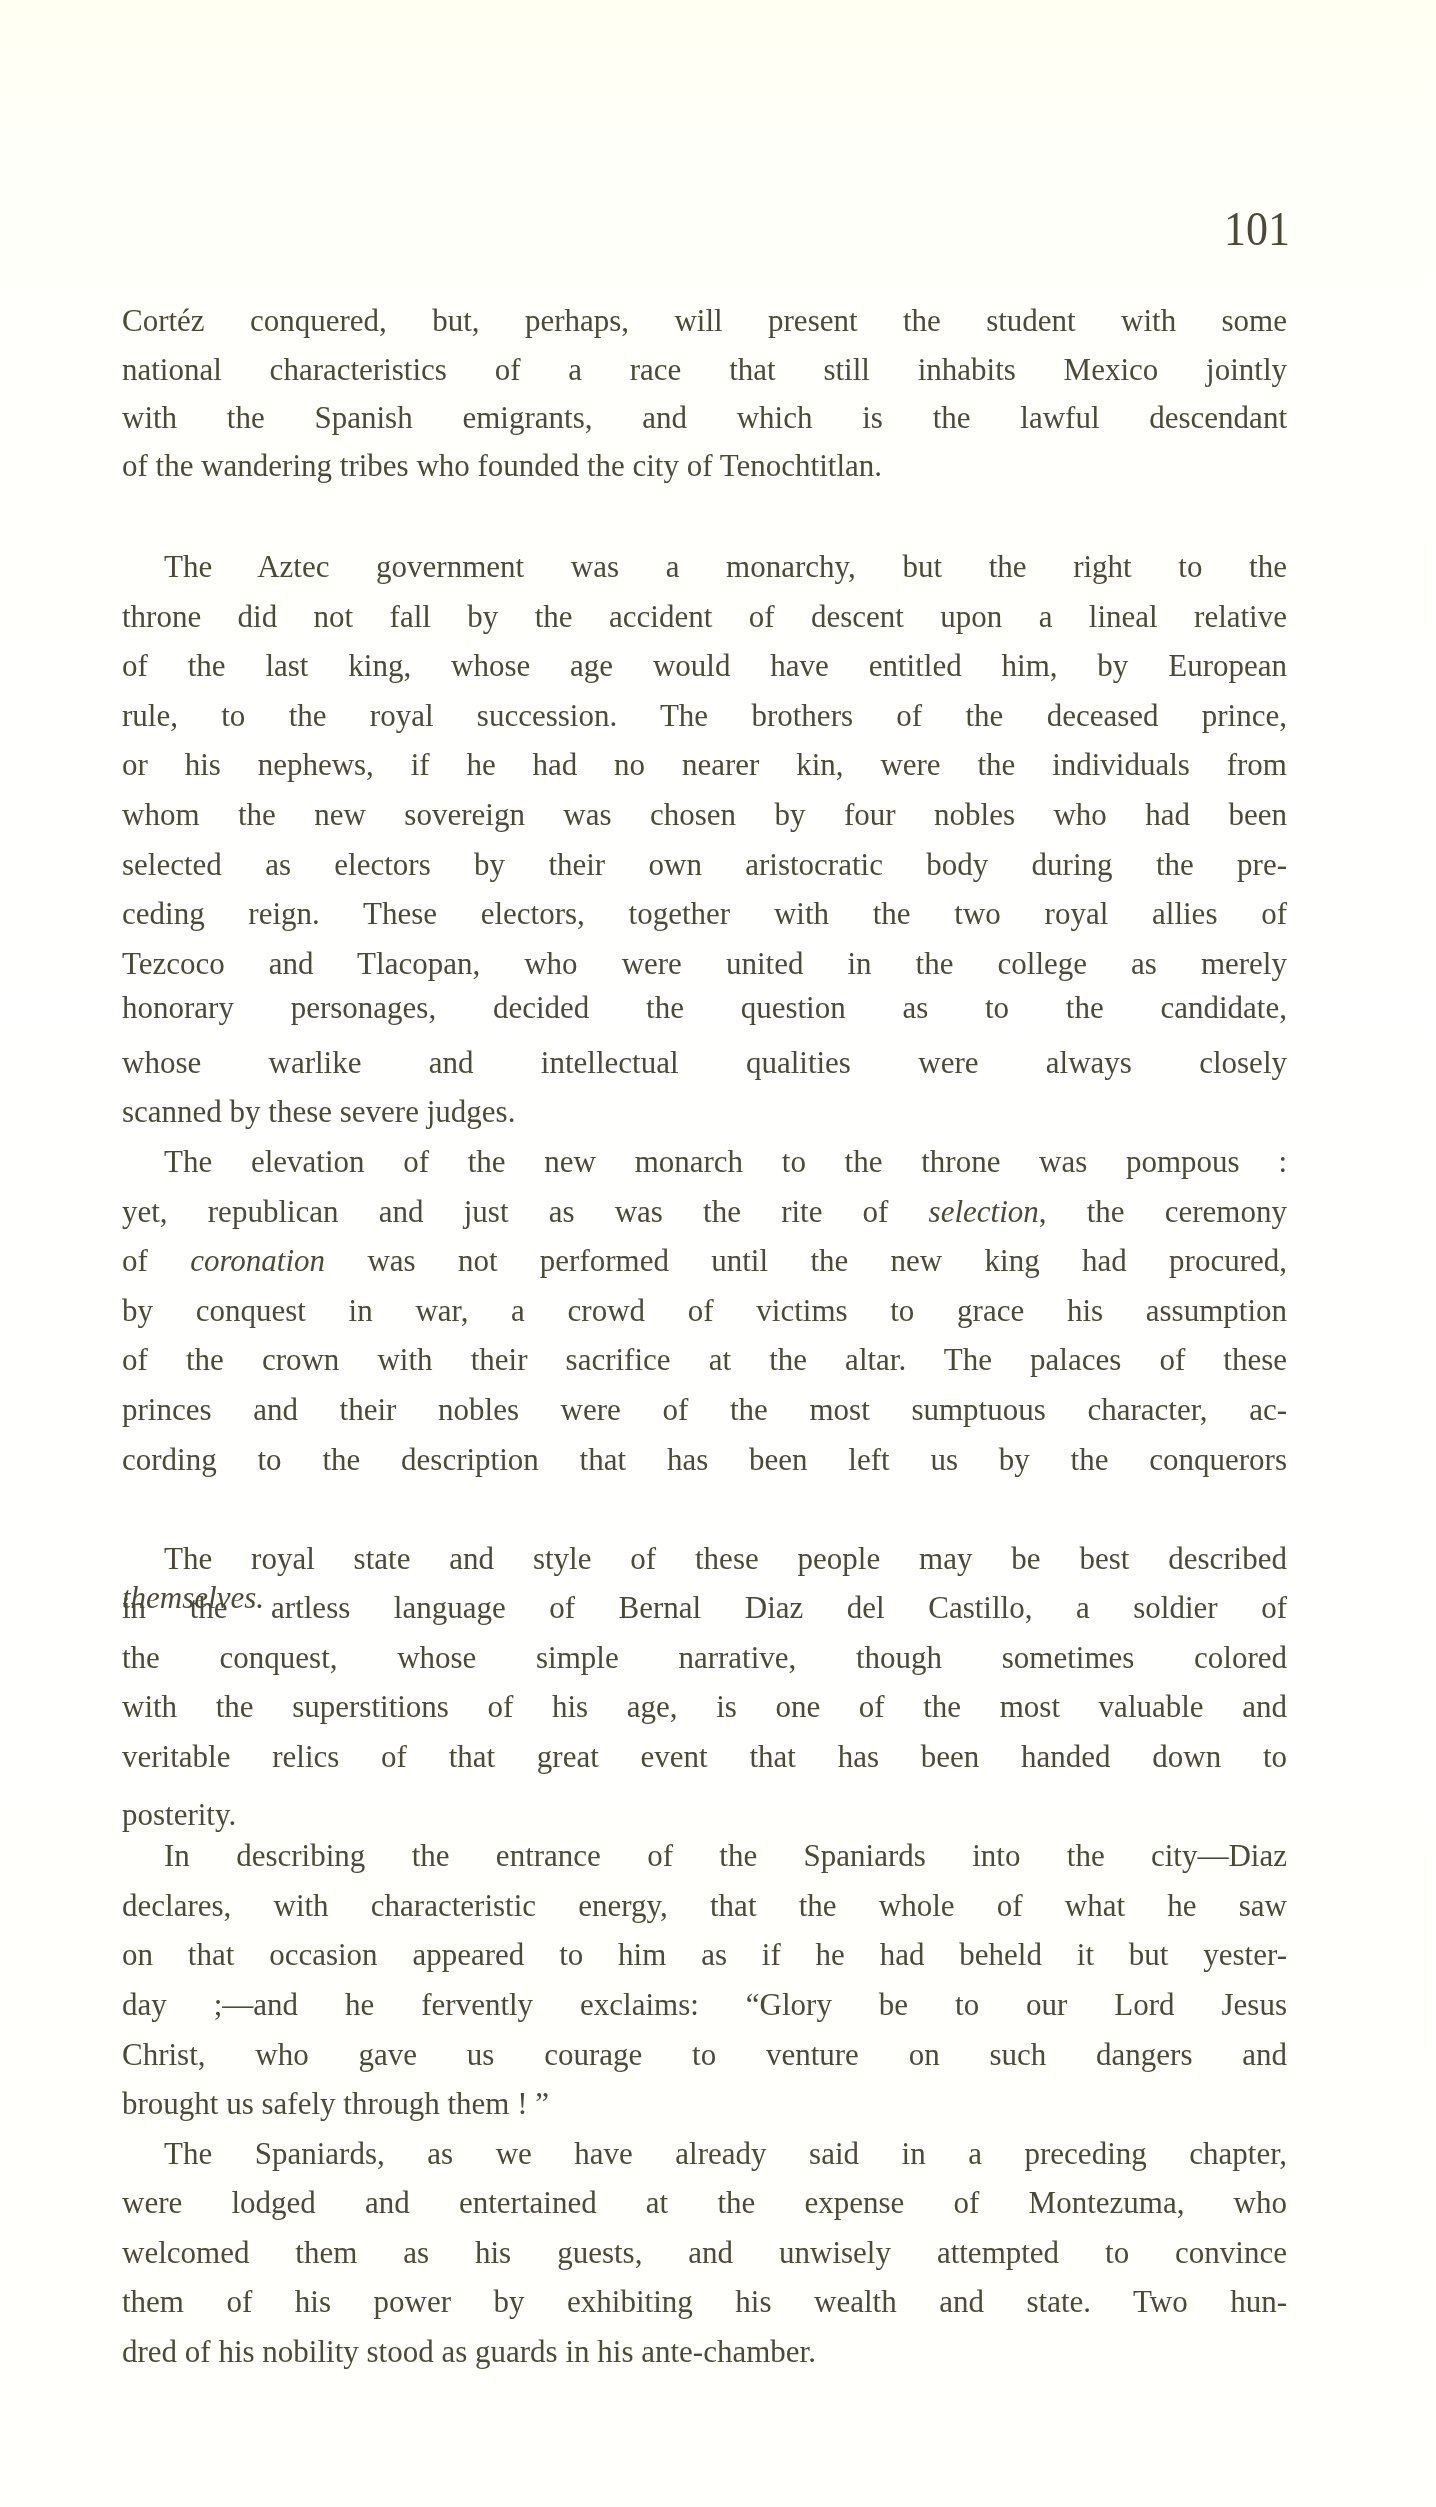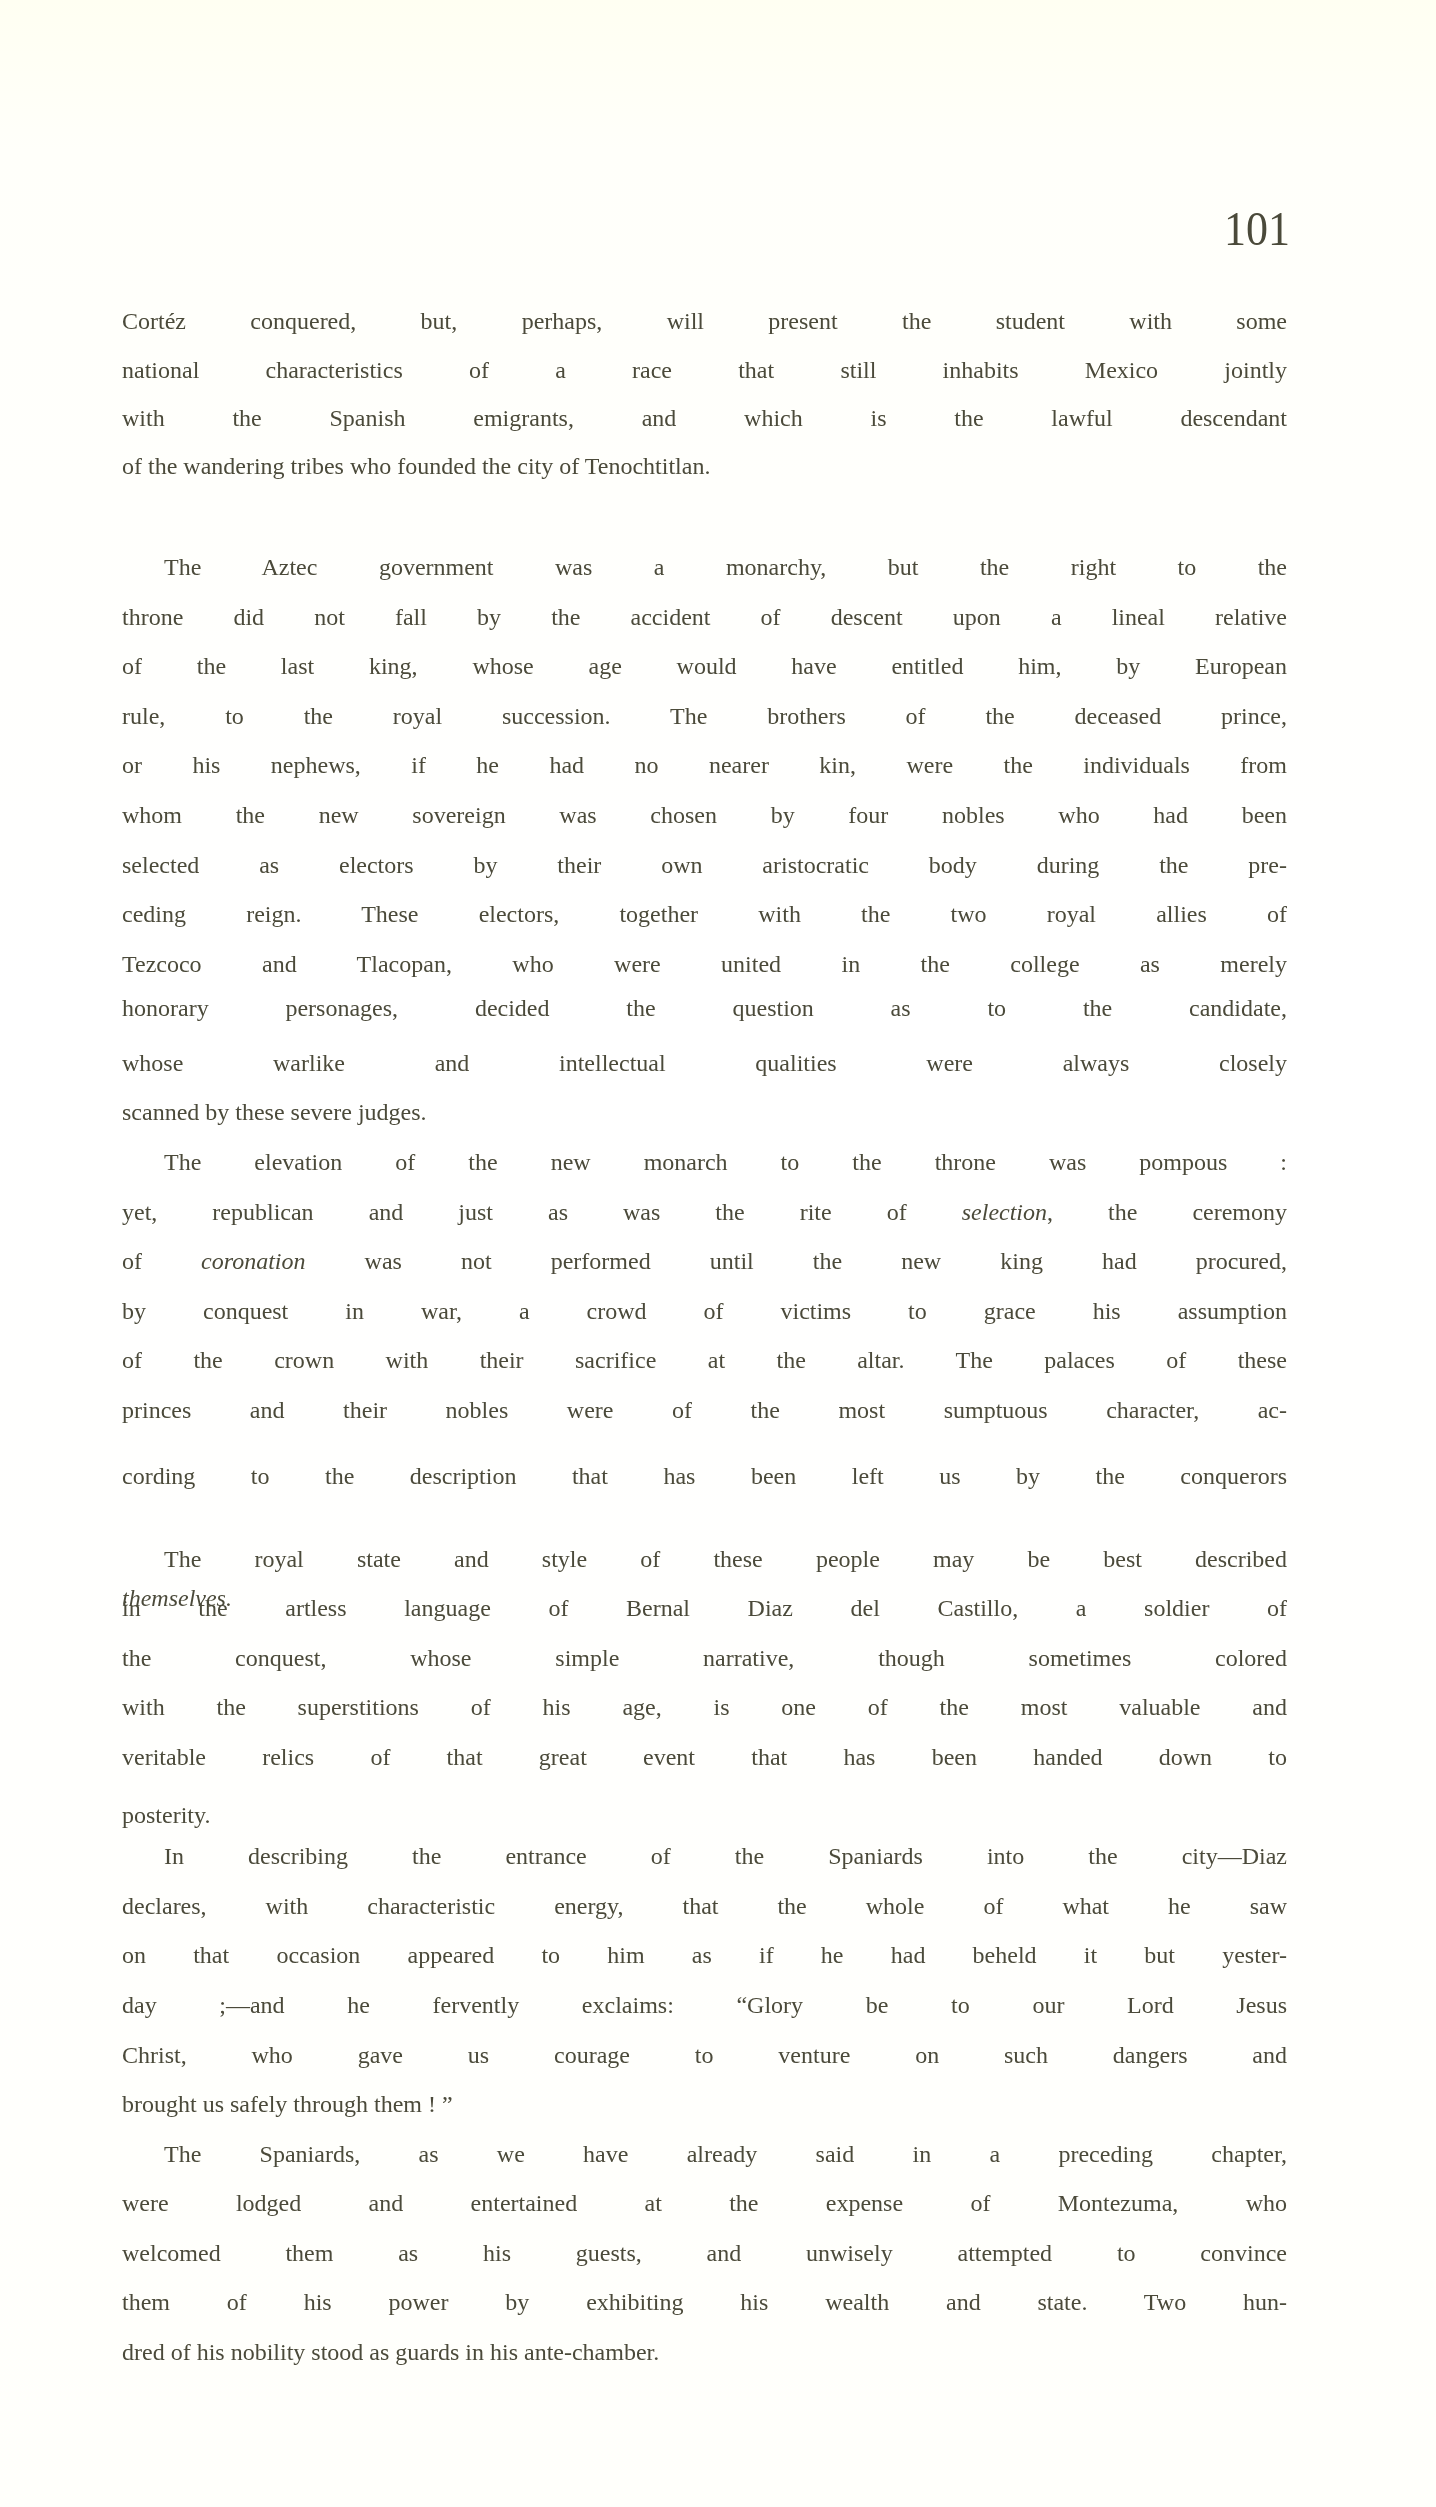--- a/index.html
+++ b/index.html
@@ -45,21 +45,21 @@
     text-align: right;
     color: #4b4a3a;
     transform: scaleY(1.12);
     transform-origin: bottom right;
   }
   .line {
     position: absolute;
     left: 122px;
     width: 1165px;
     height: 40px;
-    font-size: 24px;
+    font-size: 31px;
     line-height: 40px;
     text-align: justify;
     text-align-last: justify;
     white-space: nowrap;
     overflow: visible;
   }
   .line.indent {
     left: 164px;
     width: 1123px;
   }
@@ -97,21 +97,21 @@
         <div class="line" style="top: 1042.83px;">whose warlike and intellectual qualities were always closely</div>
         <div class="line last" style="top: 1092.42px;">scanned by these severe judges.</div>
       </div>
       <div>
         <div class="line indent" style="top: 1142px;">The elevation of the new monarch to the throne was pompous :</div>
         <div class="line" style="top: 1191.58px;">yet, republican and just as was the rite of <em>selection</em>, the ceremony</div>
         <div class="line" style="top: 1241.17px;">of <em>coronation</em> was not performed until the new king had procured,</div>
         <div class="line" style="top: 1290.75px;">by conquest in war, a crowd of victims to grace his assumption</div>
         <div class="line" style="top: 1340.33px;">of the crown with their sacrifice at the altar.  The palaces of these</div>
         <div class="line" style="top: 1389.92px;">princes and their nobles were of the most sumptuous character, ac-</div>
-        <div class="line" style="top: 1439.5px; margin-top: 16px;">cording to the description that has been left us by the conquerors</div>
+        <div class="line" style="top: 1439.5px;">cording to the description that has been left us by the conquerors</div>
         <div class="line last" style="top: 1578px; font-style: italic;">themselves.</div>
       </div>
       <div>
         <div class="line indent" style="top: 1538.67px;">The royal state and style of these people may be best described</div>
         <div class="line" style="top: 1588.25px;">in the artless language of Bernal Diaz del Castillo, a soldier of</div>
         <div class="line" style="top: 1637.83px;">the conquest, whose simple narrative, though sometimes colored</div>
         <div class="line" style="top: 1687.42px;">with the superstitions of his age, is one of the most valuable and</div>
         <div class="line" style="top: 1737px;">veritable relics of that great event that has been handed down to</div>
         <div class="line last" style="top: 1786.58px; margin-top: 8px;">posterity.</div>
       </div>

